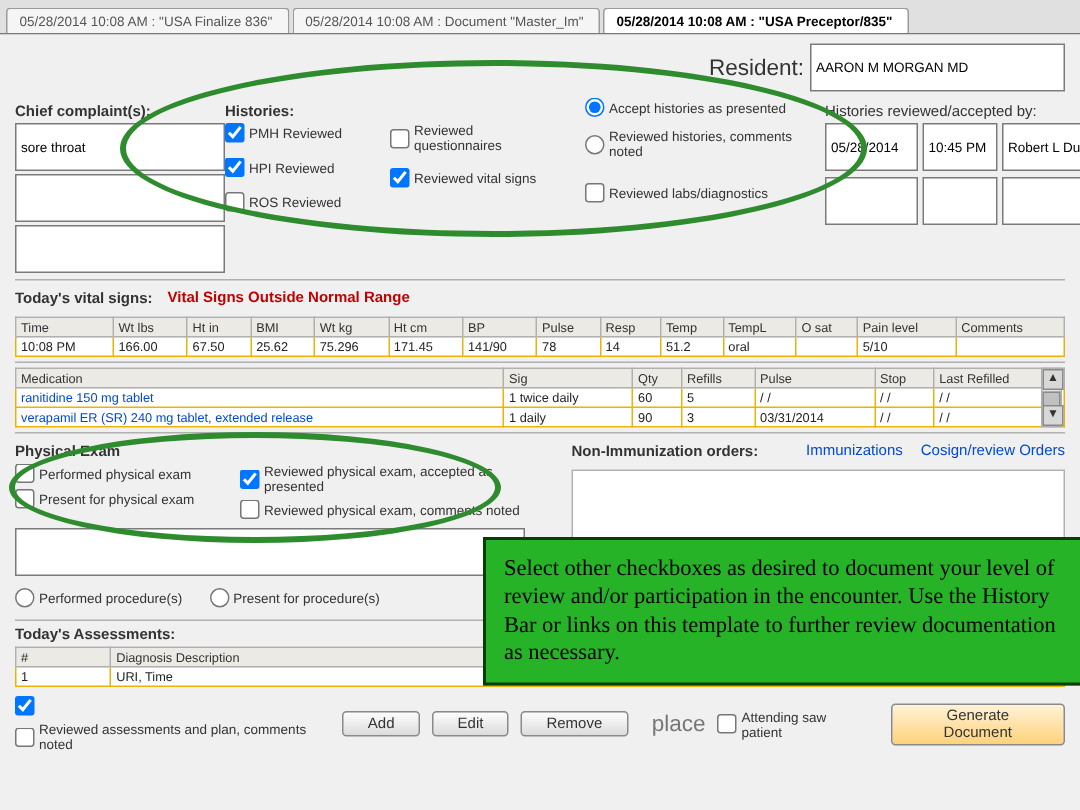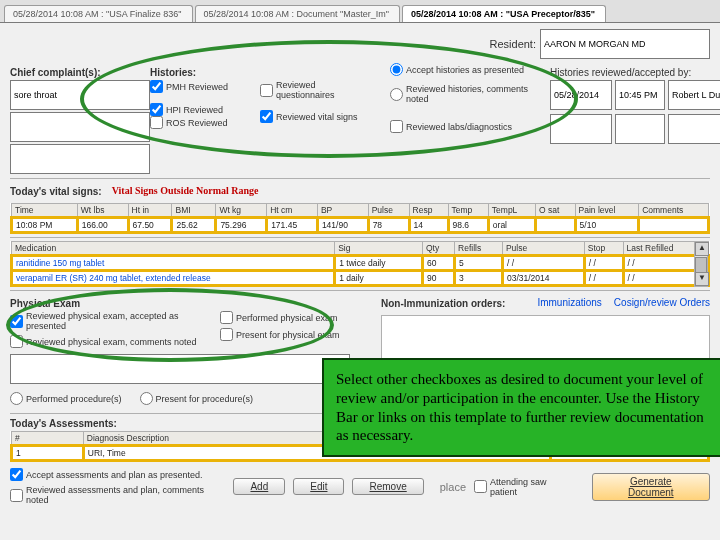--- a/index.html
+++ b/index.html
@@ -2,35 +2,35 @@
 <html><head>
 <meta charset="utf-8">
 <style>
   html,body{margin:0;padding:0;font-family:Arial,Helvetica,sans-serif;font-size:10px;color:#000;background:#e8e8e8;}
   .app{width:720px;height:540px;margin:0;background:#f0f0f0;position:relative;overflow:hidden;box-sizing:border-box;}
   .tabs{display:flex;align-items:flex-end;height:22px;background:#e0e0e0;border-bottom:1px solid #7a7a7a;padding-left:4px;}
   .tab{padding:3px 10px 3px 8px;border:1px solid #9a9a9a;border-bottom:none;background:#f5f5f5;margin-right:2px;font-size:9px;color:#555;border-top-left-radius:3px;border-top-right-radius:3px;}
   .tab.active{background:#fff;color:#000;font-weight:bold;}
   .form{padding:6px 10px 10px 10px;background:#f0f0f0;}
   .row{display:flex;align-items:center;margin-bottom:4px;}
-  .lbl{font-size:11px;color:#333;}
-  .input{background:#fff;border:1px solid #7a7a7a;height:20px;padding:14px 3px;font-size:9px;color:#000;box-sizing:border-box;}
+  .lbl{font-size:15px;color:#333;}
+  .input{background:#fff;border:1px solid #7a7a7a;height:32px;padding:4px 3px;font-size:9px;color:#000;box-sizing:border-box;}
   .section-title{font-size:10px;font-weight:bold;color:#333;margin:4px 0 2px 0;}
   .hr{border:0;border-top:1px solid #b0b0b0;margin:3px 0;}
   .cb{display:flex;align-items:center;font-size:9px;color:#333;margin-right:14px;}
   .cb input{margin:0 3px 0 0;}
   .grid{width:100%;border-collapse:collapse;background:#fff;font-size:8.5px;}
   .grid th{background:#eceae5;border:1px solid #b0b0b0;padding:1px 3px;text-align:left;font-weight:normal;color:#333;}
-  .grid td{border:3px solid #eab308;padding:1px 3px;color:#222;}
+  .grid td{border:1px solid #eab308;padding:1px 3px;color:#222;}
   .scroll-y{position:absolute;right:2px;width:14px;background:#e2e2e2;border:1px solid #b0b0b0;box-sizing:border-box;}
   .scroll-thumb{background:#c0c0c0;border:1px solid #8a8a8a;width:10px;margin:1px auto;height:20px;}
   .scroll-btn{width:12px;height:12px;background:#d8d8d8;border:1px solid #8a8a8a;margin:0 auto;font-size:8px;text-align:center;line-height:10px;color:#333;}
   .link{color:#0048d9;text-decoration:none;}
-  .alert{color:#c00000;font-weight:bold;font-family:Liberation Serif, serif;}
-  .btn{background:linear-gradient(#fdfdfd,#dcdcdc);border:1px solid #8a8a8a;border-radius:3px;padding:2px 16px;font-size:10px;color:#333;text-decoration:underline;}
+  .alert{color:#c00000;font-weight:bold;}
+  .btn{background:linear-gradient(#fdfdfd,#dcdcdc);border:1px solid #8a8a8a;border-radius:3px;padding:2px 16px;font-size:10px;color:#333;}
   .radio{display:flex;align-items:center;font-size:9px;color:#333;margin-right:18px;}
   .radio input{margin:0 3px 0 0;}
   .col-sep{border-left:1px solid #b0b0b0;height:100%;}
   .ellipse{position:absolute;border:4px solid #2e8b2e;border-radius:50%;pointer-events:none;z-index:30;}
   .callout{position:absolute;background:#27b327;border:2px solid #083d08;color:#000;font-family:Georgia,'Times New Roman',serif;font-size:15px;line-height:1.25;padding:10px 12px;z-index:31;}
   .muted{color:#777;}
 </style>
 </head>
 <body>
 
@@ -63,21 +63,21 @@
         <div style="display:flex;">
           <div style="width:110px;">
             <label class="cb">
                 <input type="checkbox" checked="" style="">
                 <span>PMH Reviewed</span>
               </label>
             <label class="cb" style="margin-top:10px;">
                 <input type="checkbox" checked="" style="">
                 <span>HPI Reviewed</span>
               </label>
-            <label class="cb" style="margin-top:0;">
+            <label class="cb" style="margin-top:10px;">
                 <input type="checkbox" style="">
                 <span>ROS Reviewed</span>
               </label>
           </div>
           <div style="width:130px;">
             <label class="cb">
                 <input type="checkbox" style="">
                 <span>Reviewed questionnaires</span>
               </label>
             <label class="cb" style="margin-top:10px;">
@@ -150,21 +150,21 @@
             <tr>
               <td>10:08 PM</td>
               <td>166.00</td>
               <td>67.50</td>
               <td>25.62</td>
               <td>75.296</td>
               <td>171.45</td>
               <td>141/90</td>
               <td>78</td>
               <td>14</td>
-              <td>98.6</td>
+              <td>51.2</td>
               <td>oral</td>
               <td></td>
               <td>5/10</td>
               <td></td>
             </tr>
           </tbody>
         </table>
     </div>
 
     <hr class="hr">
@@ -207,38 +207,38 @@
         <div class="scroll-btn" style="position:absolute;bottom:0;left:0;">▼</div>
       </div>
     </div>
 
     <hr class="hr">
 
     <div class="row" style="align-items:flex-start;">
       <div style="width:360px;">
         <div class="section-title">Physical Exam</div>
         <div style="display:flex;">
+          <div style="width:150px;">
+            <label class="cb">
+                <input type="checkbox" style="">
+                <span>Performed physical exam</span>
+              </label>
+            <label class="cb" style="margin-top:4px;">
+                <input type="checkbox" style="">
+                <span>Present for physical exam</span>
+              </label>
+          </div>
           <div style="flex:1;">
             <label class="cb">
                 <input type="checkbox" checked="" style="">
                 <span>Reviewed physical exam, accepted as presented</span>
               </label>
             <label class="cb" style="margin-top:4px;">
                 <input type="checkbox" style="">
                 <span>Reviewed physical exam, comments noted</span>
-              </label>
-          </div>
-          <div style="width:150px;">
-            <label class="cb">
-                <input type="checkbox" style="">
-                <span>Performed physical exam</span>
-              </label>
-            <label class="cb" style="margin-top:4px;">
-                <input type="checkbox" style="">
-                <span>Present for physical exam</span>
               </label>
           </div>
         </div>
         <input class="input" style="width: 340px; margin-top: 6px;">
         <div class="row" style="margin-top:8px;">
           <label class="radio">
               <input type="radio" style="">
               <span>Performed procedure(s)</span>
             </label>
           <label class="radio">
@@ -275,21 +275,20 @@
             <td>URI, Time</td>
             <td>465.9</td>
           </tr>
         </tbody>
       </table>
 
     <div class="row" style="gap:8px;align-items:center;">
       <div style="width:230px;">
         <label class="cb">
             <input type="checkbox" checked="" style="">
-            <span>Accept assessments and plan as presented.</span>
           </label>
         <label class="cb" style="margin-top:4px;">
             <input type="checkbox" style="">
             <span>Reviewed assessments and plan, comments noted</span>
           </label>
       </div>
       <button class="btn">Add</button>
       <button class="btn">Edit</button>
       <button class="btn">Remove</button>
       <span style="flex:1;"></span>

